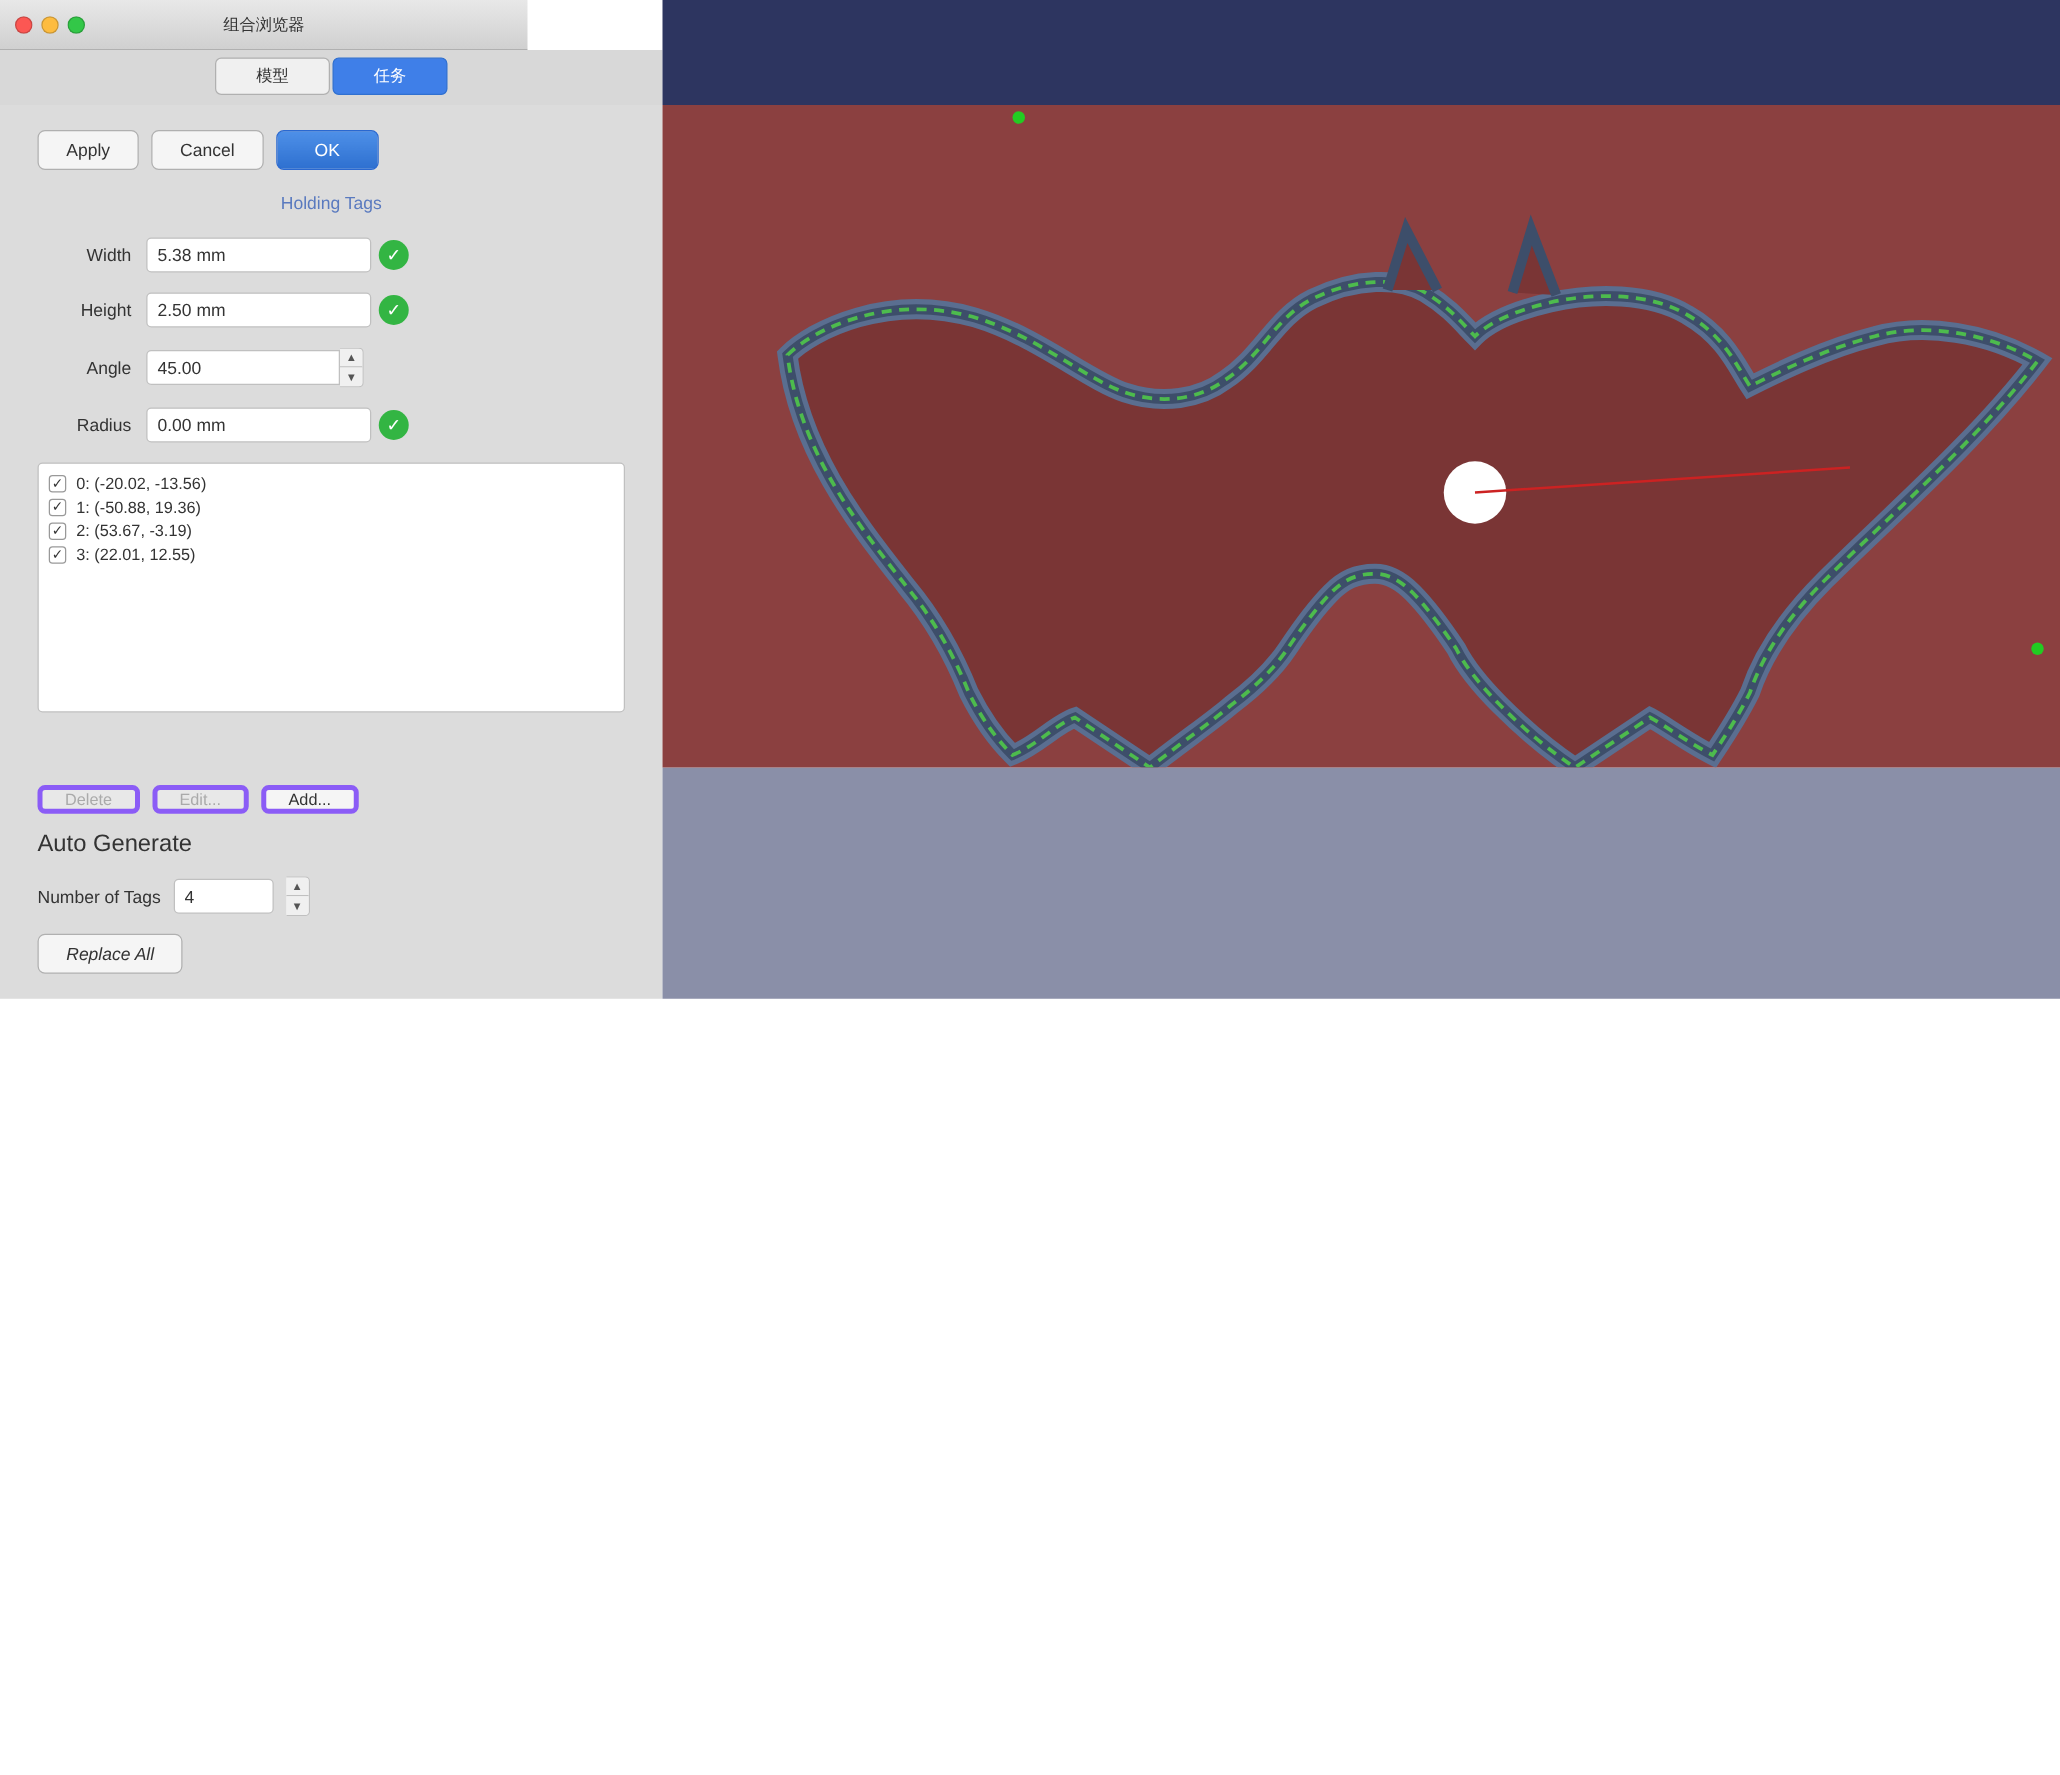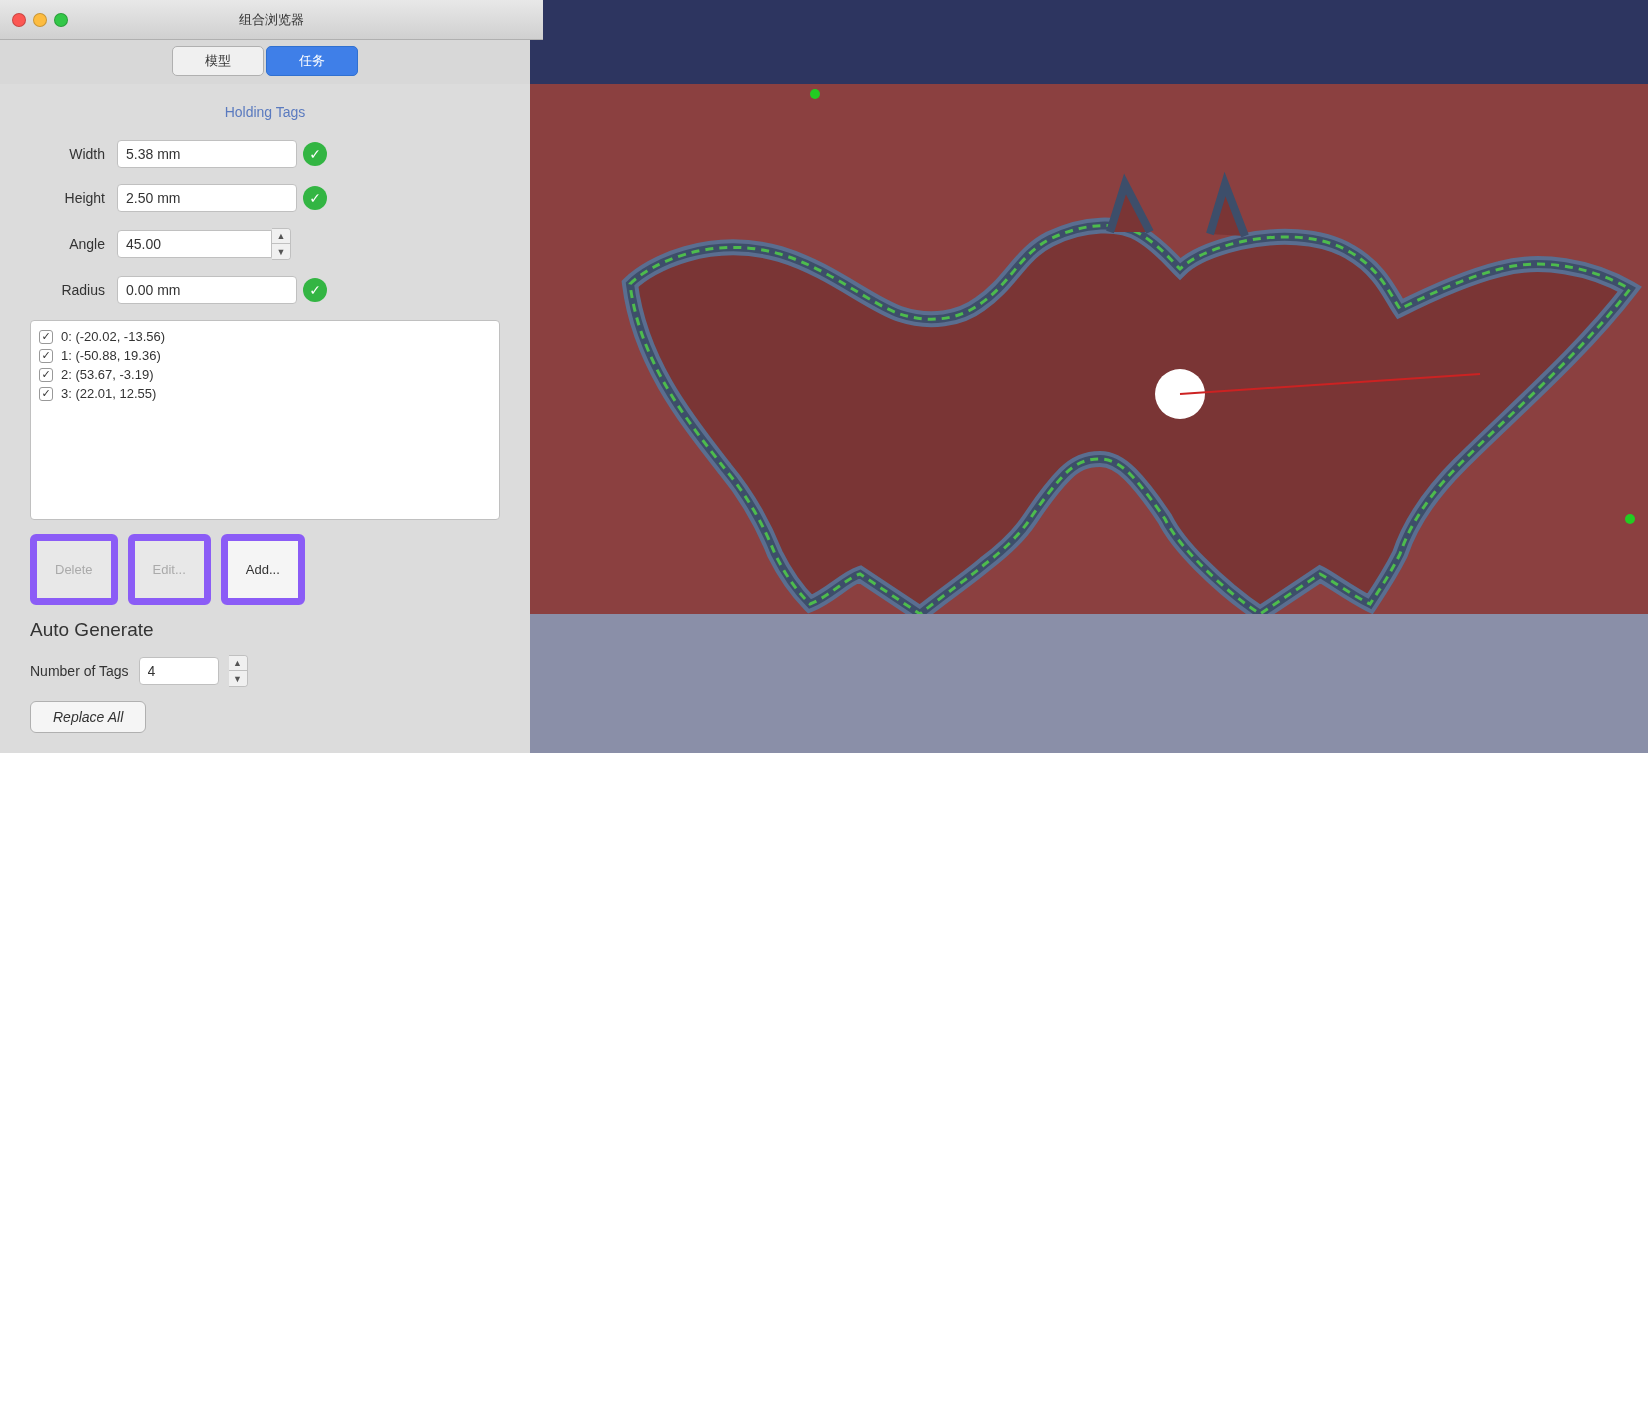--- a/index.html
+++ b/index.html
@@ -15,21 +15,21 @@
 
     
     .title-bar {
       background: linear-gradient(to bottom, #e8e8e8, #d0d0d0);
       height: 40px;
       display: flex;
       align-items: center;
       justify-content: center;
       border-bottom: 1px solid #b0b0b0;
       position: relative;
-      width: 543px;
+      width: 422px;
       text-align: center;
     }
     .title-bar-traffic {
       position: absolute;
       left: 12px;
       top: 50%;
       transform: translateY(-50%);
       display: flex;
       gap: 7px;
     }
@@ -216,27 +216,28 @@
     }
 
     
     .bottom-buttons {
       display: flex;
       gap: 10px;
       align-items: center;
       flex-wrap: wrap;
     }
     .btn-delete, .btn-edit, .btn-add {
-      padding: 21px 18px;
+      padding: 0 18px;
       border-radius: 6px;
-      border: 7px solid #8b5cf6;
+      border: 4px solid #8b5cf6;
       background: #f0f0f0;
       font-size: 13px;
       cursor: pointer;
       color: #555;
+      margin-top: 44px;
     }
     .btn-add { color: #333; background: #f5f5f5; }
     .btn-delete, .btn-edit { color: #aaa; background: #e8e8e8; }
 
     .auto-generate-label {
       font-size: 19px;
       color: #333;
     }
 
     
@@ -346,20 +347,25 @@
       </div>
     </div>
 
     <div class="canvas-top" style="flex:1;"></div>
   </div>
 
   <div class="main-container">
 
     <div class="left-panel">
 
+      <div class="buttons-row">
+        <button class="btn-apply">Apply</button>
+        <button class="btn-cancel">Cancel</button>
+        <button class="btn-ok">OK</button>
+      </div>
 
       <div class="section-title">Holding Tags</div>
 
       <div class="form-row">
         <span class="form-label">Width</span>
         <div class="form-input-wrap">
           <input class="form-input" type="text" value="5.38 mm" style="">
           <div class="green-check">✓</div>
         </div>
       </div>

